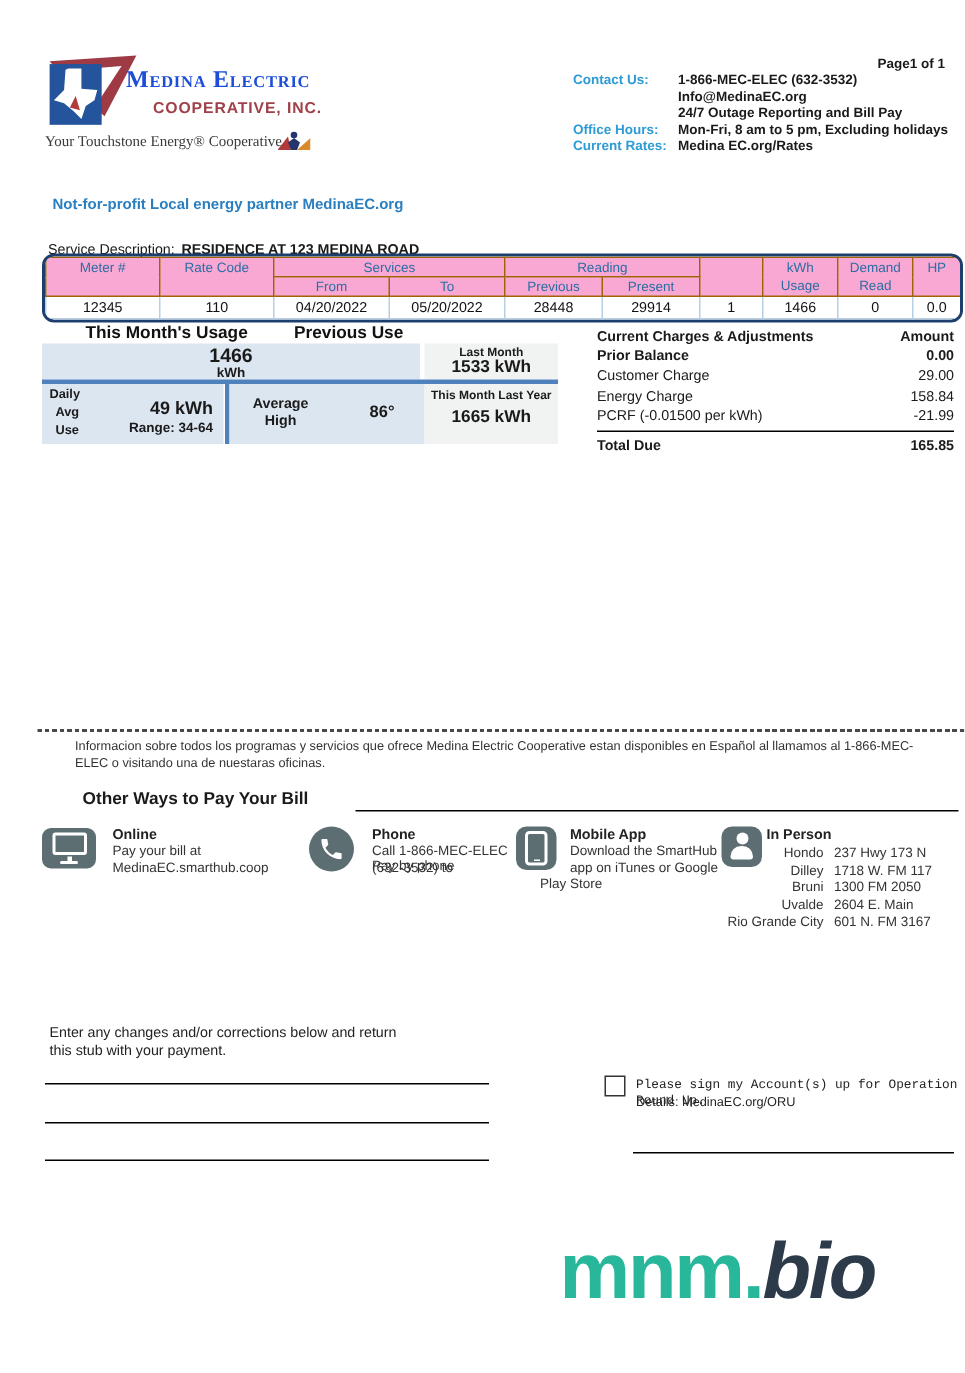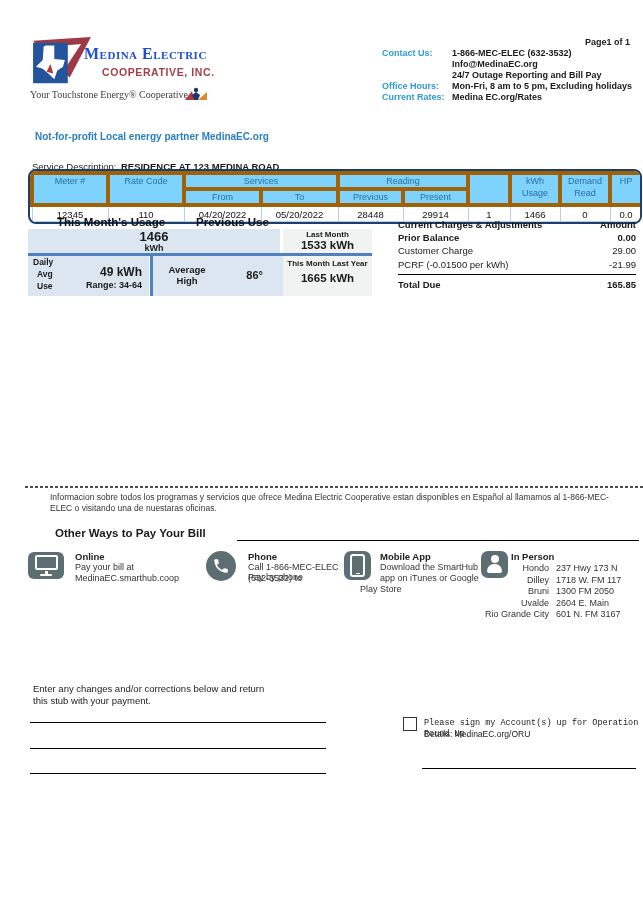--- a/index.html
+++ b/index.html
@@ -17,22 +17,22 @@
     font-size:16px;letter-spacing:.5px;color:#1d4ed8;}
   .logo-name2{font-weight:bold;font-size:10.5px;letter-spacing:.6px;color:#a04048;}
   .logo-tagline{font-family:"Liberation Serif",serif;font-size:10px;color:#3b3b3b;}
   
   .banner{color:#2a7fc1;font-weight:bold;font-size:10px;}
   .service-label{font-size:9.5px;}
   .service-value{font-size:9.5px;font-weight:bold;}
   
   .table-wrap{border:2px solid #1d3f6e;border-radius:8px;overflow:hidden;}
   table.meter{border-collapse:collapse;table-layout:fixed;width:100%;}
-  table.meter th{background:#7dd3fc;color:#2d6da3;font-weight:normal;font-size:9px;
-    border:4px solid #a16207;padding:0;height:12px;text-align:center;vertical-align:top;line-height:12px;}
+  table.meter th{background:#f9a8d4;color:#2d6da3;font-weight:normal;font-size:9px;
+    border:1px solid #a16207;padding:0;height:12px;text-align:center;vertical-align:top;line-height:12px;}
   table.meter th.two-line{white-space:pre-line;line-height:12px;}
   table.meter td{background:#fff;color:#111;font-size:9.5px;text-align:center;
     border:1px solid #b7cfe4;border-top:1px solid #1d3f6e;height:14px;padding:0;}
   
   .u-title{font-weight:bold;font-size:11.5px;color:#111;}
   .box-blue{background:#dce6f1;}
   .box-gray{background:#f1f2f2;}
   .hline-blue{background:#4f81bd;}
   .vline-blue{background:#4f81bd;}
   .u-big{font-weight:bold;font-size:13px;text-align:center;line-height:12px;}
@@ -202,20 +202,24 @@
     </div>
     <div class="c-row b">
       <span>Prior Balance</span>
       <span>0.00</span>
     </div>
     <div class="c-row">
       <span>Customer Charge</span>
       <span>29.00</span>
     </div>
     <div class="c-row">
+      <span>Energy Charge</span>
+      <span>158.84</span>
+    </div>
+    <div class="c-row">
       <span>PCRF (-0.01500 per kWh)</span>
       <span>-21.99</span>
     </div>
     <div class="c-row b c-total">
       <span>Total Due</span>
       <span>165.85</span>
     </div>
   </div>
 
   <div class="abs perforation" style="left:25px;top:486px;width:618px;"></div>
@@ -275,14 +279,17 @@
 
   <div class="abs write-line" style="left:30px;top:722px;width:296px;"></div>
   <div class="abs write-line" style="left:30px;top:748px;width:296px;"></div>
   <div class="abs write-line" style="left:30px;top:773px;width:296px;"></div>
 
   <div class="abs checkbox" style="left:403px;top:717px;" role="checkbox" aria-checked="false"></div>
   <div class="abs oru-text" style="left:424px;top:718px;font-family:Liberation Mono, monospace;">Please sign my Account(s) up for Operation Round Up.</div>
   <div class="abs oru-text" style="left:424px;top:728.5px;">Details: MedinaEC.org/ORU</div>
   <div class="abs write-line" style="left:422px;top:768px;width:214px;"></div>
 
+  <div class="abs watermark" style="left:373px;top:823px;">
+    <span class="wm-teal">mnm.</span><span class="wm-dark">bio</span>
+  </div>
 
 </div>
 
 </body></html>

